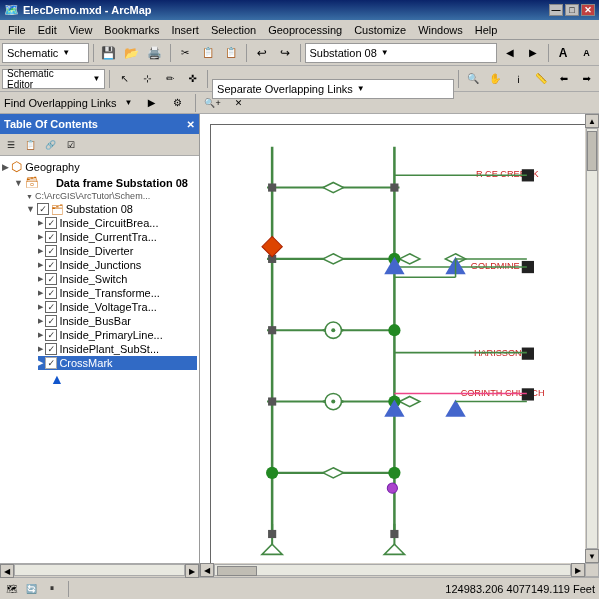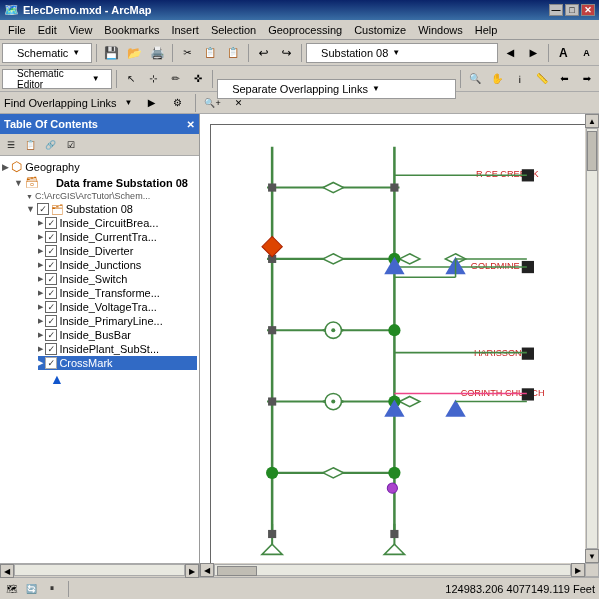--- a/index.html
+++ b/index.html
@@ -62,21 +62,21 @@
       background: transparent;
       display: flex; align-items: center; justify-content: center;
       cursor: pointer;
       font-size: 12px;
     }
     .toolbar-separator { width: 1px; height: 18px; background: #999; margin: 0 2px; }
     .toolbar-dropdown {
       height: 20px;
       border: 1px solid #999;
       background: white;
-      padding: 0 14px;
+      padding: 0 4px;
       font-size: 11px;
       display: flex; align-items: center;
       cursor: pointer;
     }
     .dropdown-arrow { margin-left: 4px; font-size: 8px; }
 
     
     .schematic-toolbar {
       background: #d4d0c8;
       height: 26px;
@@ -353,26 +353,26 @@
         <span>Inside_Transforme...</span>
       </div>
       <div class="toc-item toc-indent3">
         <span class="expand-icon" style="font-size:7px;">▶</span>
         <span class="checkbox checked"></span>
         <span>Inside_VoltageTra...</span>
       </div>
       <div class="toc-item toc-indent3">
         <span class="expand-icon" style="font-size:7px;">▶</span>
         <span class="checkbox checked"></span>
+        <span>Inside_BusBar</span>
+      </div>
+      <div class="toc-item toc-indent3">
+        <span class="expand-icon" style="font-size:7px;">▶</span>
+        <span class="checkbox checked"></span>
         <span>Inside_PrimaryLine...</span>
-      </div>
-      <div class="toc-item toc-indent3">
-        <span class="expand-icon" style="font-size:7px;">▶</span>
-        <span class="checkbox checked"></span>
-        <span>Inside_BusBar</span>
       </div>
       <div class="toc-item toc-indent3">
         <span class="expand-icon" style="font-size:7px;">▶</span>
         <span class="checkbox checked"></span>
         <span>InsidePlant_SubSt...</span>
       </div>
 
       <div class="toc-item toc-indent3 selected-item">
         <span class="expand-icon" style="font-size:7px;color:white;">▶</span>
         <span class="checkbox checked" style="border-color:#aaa;"></span>

